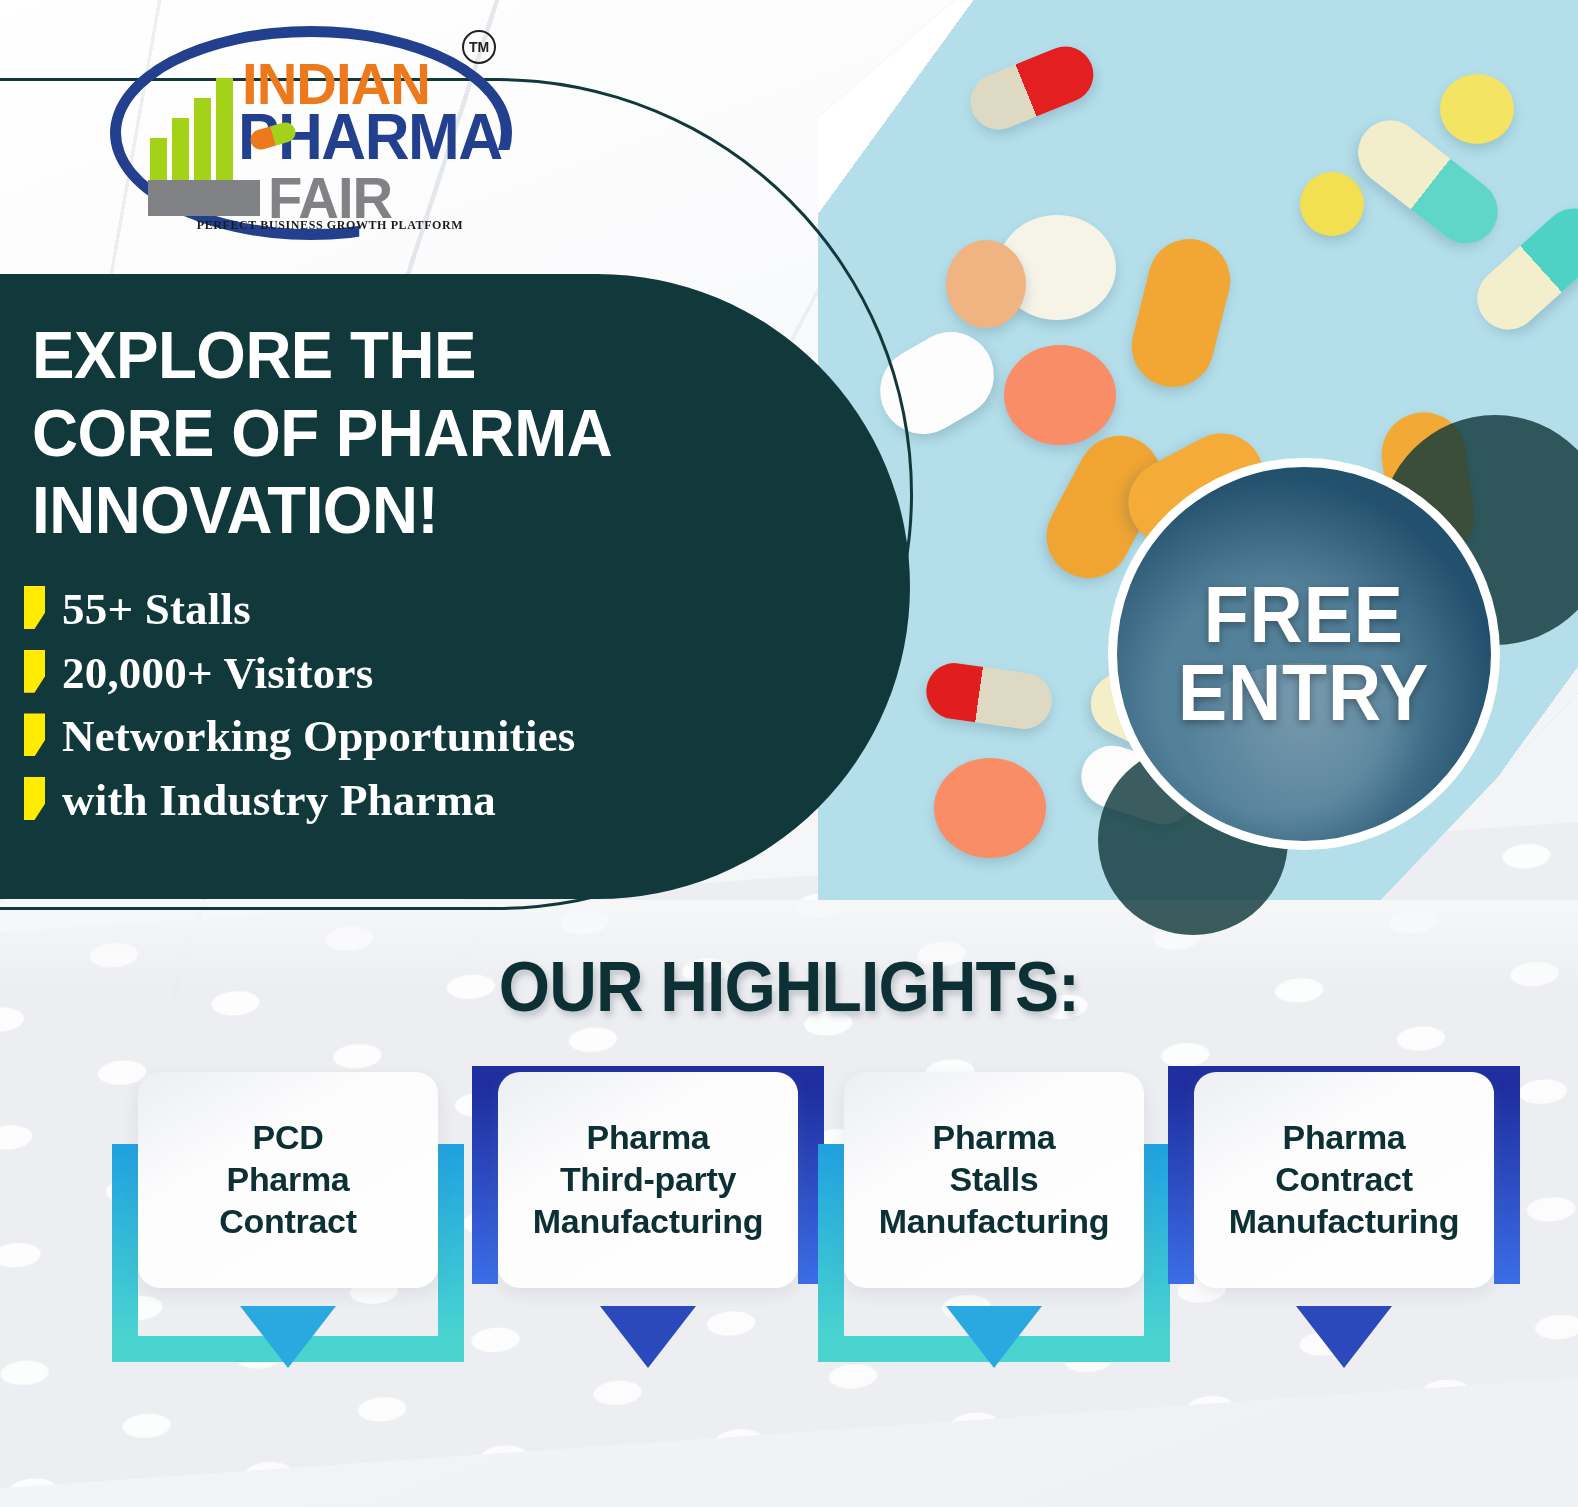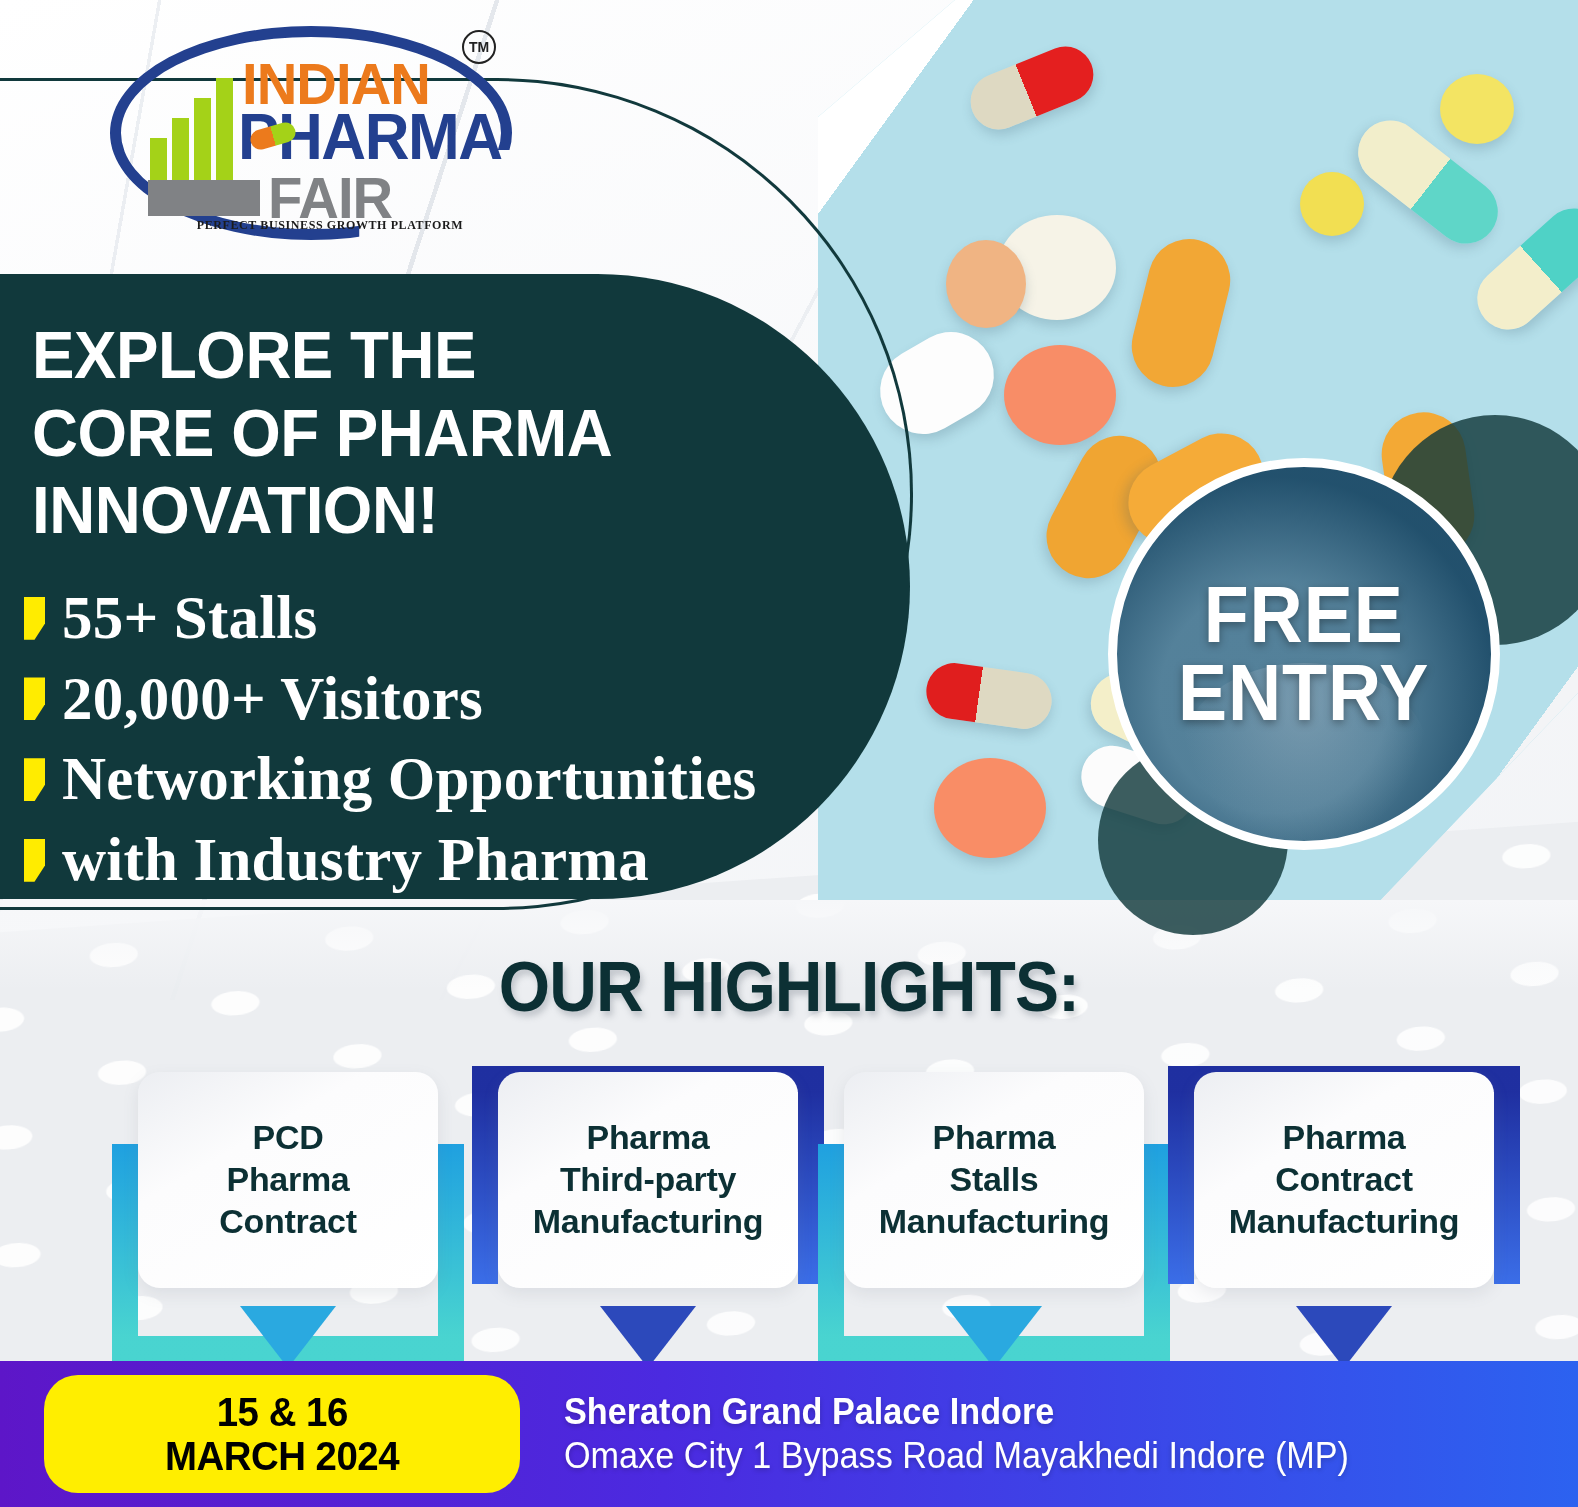--- a/index.html
+++ b/index.html
@@ -83,26 +83,26 @@
     letter-spacing:-.5px;
     transform:scaleX(.95);
     transform-origin:left center;
   }
   .headline div{white-space:nowrap;}
 
   .bullets{
     position:absolute;left:24px;top:586px;width:800px;
   }
   .bullet{
-    display:flex;align-items:center;
+    display:flex;
     margin-bottom:16px;
     color:#ffffff;
     font-family:"Liberation Serif",serif;
     font-weight:700;
-    font-size:61px;
+    font-size:45px;
     line-height:1.06;
     letter-spacing:.2px;
   }
   .bullet-marker{
     width:21px;height:43px;flex:0 0 auto;margin-right:17px;
     background:#ffec00;
     clip-path:polygon(0 0,100% 0,100% 62%,50% 100%,0 100%);
   }
 
   
@@ -415,24 +415,14 @@
           <div>Pharma</div>
           <div>Contract</div>
           <div>Manufacturing</div>
         </div>
       </div>
       <div class="card-arrow blue"></div>
     </div>
 
   </div>
 
-  <div class="footer">
-    <div class="date-chip">
-      <div>15 &amp; 16</div>
-      <div>MARCH 2024</div>
-    </div>
-    <div class="venue">
-      <div class="v1">Sheraton Grand Palace Indore</div>
-      <div class="v2">Omaxe City 1 Bypass Road Mayakhedi Indore (MP)</div>
-    </div>
-  </div>
 
 </div>
 
 </body></html>

